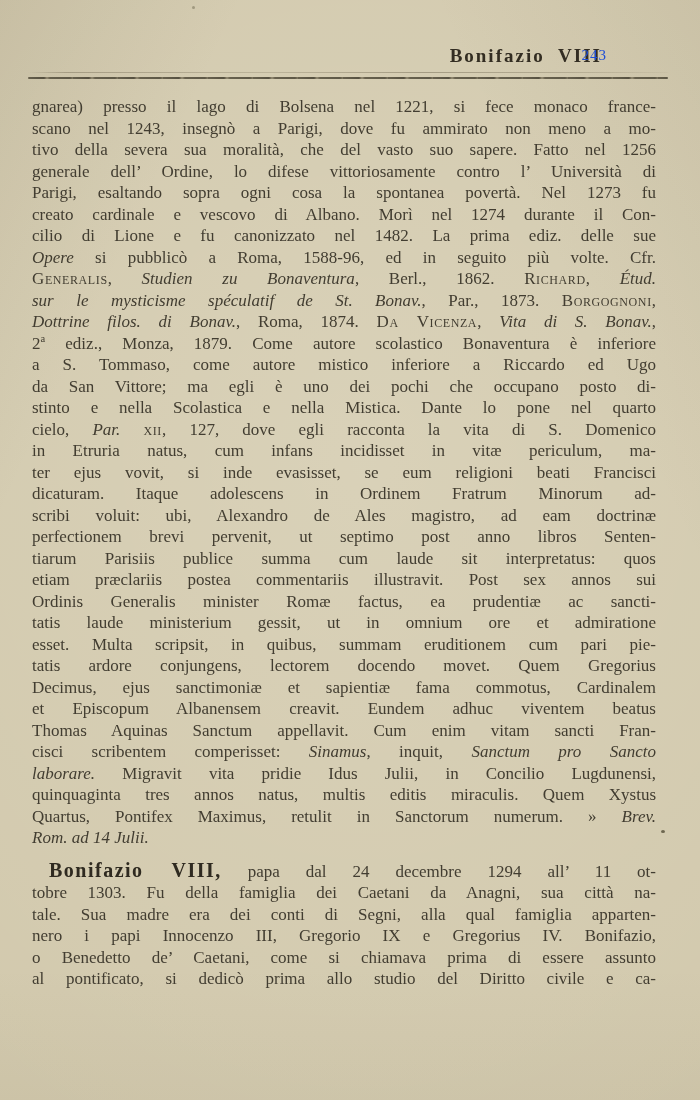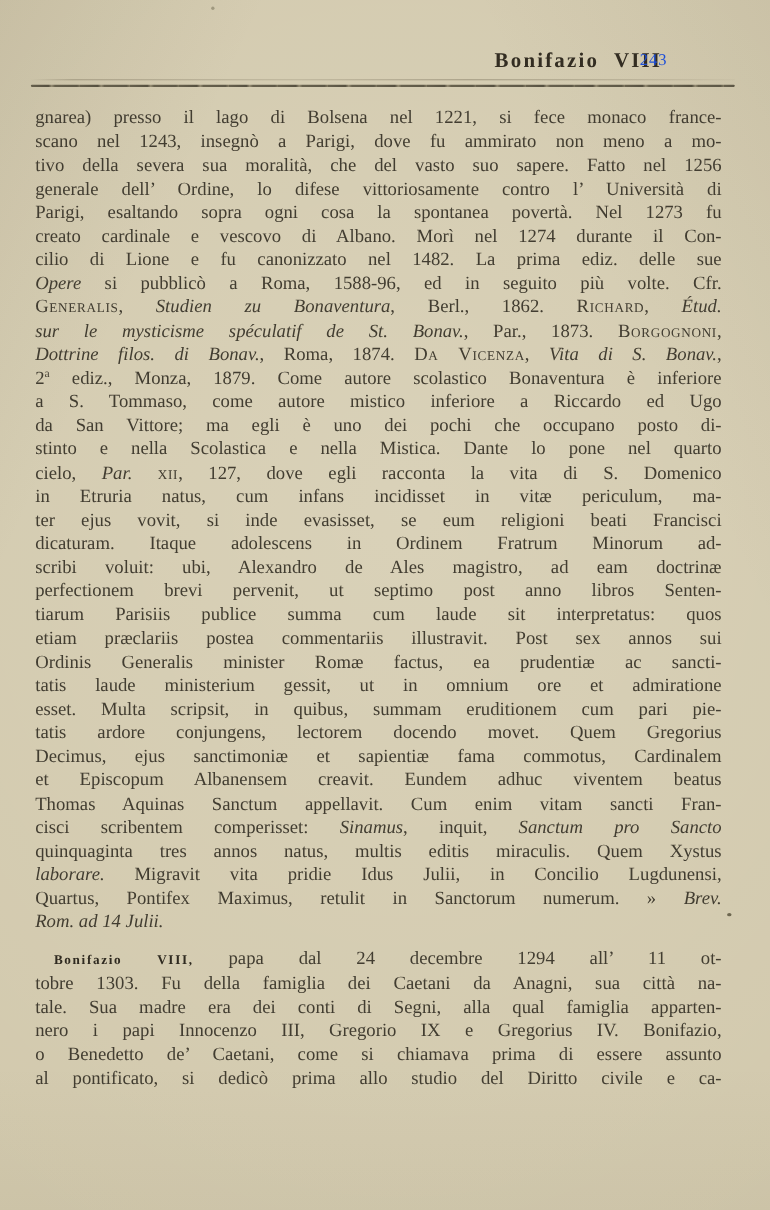--- a/index.html
+++ b/index.html
@@ -85,21 +85,21 @@
     text-align: justify;
     text-align-last: justify;
     white-space: normal;
   }
   .line.short { text-align-last: left; }
   .paragraph.indent .line.first { text-indent: 17px; }
 
   .seg-r  { }
   .seg-i  { font-style: italic; }
   .seg-sc { font-variant: small-caps; letter-spacing: 0.6px; }
-  .seg-b  { font-weight: bold; font-size: 12px; letter-spacing: 1.5px; color: #2f2a20; }
+  .seg-b  { font-weight: bold; font-size: 20px; letter-spacing: 1.5px; color: #2f2a20; }
   .seg-sup { vertical-align: super; font-size: 0.62em; line-height: 0; }
 
   .speck {
     position: absolute;
     border-radius: 50%;
     background: #6d6750;
   }
   .speck-1 { left: 661px; top: 830px; width: 4px; height: 3px; }
   .speck-2 { left: 192px; top: 6px;  width: 3px; height: 3px; opacity: 0.5; }
 </style>
@@ -141,22 +141,22 @@
       <div class="line"><span class="seg-r">tiarum Parisiis publice summa cum laude sit interpretatus: quos</span></div>
       <div class="line"><span class="seg-r">etiam præclariis postea commentariis illustravit. Post sex annos sui</span></div>
       <div class="line"><span class="seg-r">Ordinis Generalis minister Romæ factus, ea prudentiæ ac sancti-</span></div>
       <div class="line"><span class="seg-r">tatis laude ministerium gessit, ut in omnium ore et admiratione</span></div>
       <div class="line"><span class="seg-r">esset. Multa scripsit, in quibus, summam eruditionem cum pari pie-</span></div>
       <div class="line"><span class="seg-r">tatis ardore conjungens, lectorem docendo movet. Quem Gregorius</span></div>
       <div class="line"><span class="seg-r">Decimus, ejus sanctimoniæ et sapientiæ fama commotus, Cardinalem</span></div>
       <div class="line"><span class="seg-r">et Episcopum Albanensem creavit. Eundem adhuc viventem beatus</span></div>
       <div class="line"><span class="seg-r">Thomas Aquinas Sanctum appellavit. Cum enim vitam sancti Fran-</span></div>
       <div class="line"><span class="seg-r">cisci scribentem comperisset: </span><span class="seg-i">Sinamus</span><span class="seg-r">, inquit, </span><span class="seg-i">Sanctum pro Sancto</span></div>
+      <div class="line"><span class="seg-i">laborare.</span><span class="seg-r"> Migravit vita pridie Idus Julii, in Concilio Lugdunensi,</span></div>
       <div class="line"><span class="seg-r">quinquaginta tres annos natus, multis editis miraculis. Quem Xystus</span></div>
-      <div class="line"><span class="seg-i">laborare.</span><span class="seg-r"> Migravit vita pridie Idus Julii, in Concilio Lugdunensi,</span></div>
       <div class="line"><span class="seg-r">Quartus, Pontifex Maximus, retulit in Sanctorum numerum. » </span><span class="seg-i">Brev.</span></div>
       <div class="line short"><span class="seg-i">Rom. ad 14 Julii.</span></div>
     </div>
     <div class="paragraph indent">
       <div class="line first"><span class="seg-b">Bonifazio VIII,</span><span class="seg-r"> papa dal 24 decembre 1294 all’ 11 ot-</span></div>
       <div class="line"><span class="seg-r">tobre 1303. Fu della famiglia dei Caetani da Anagni, sua città na-</span></div>
       <div class="line"><span class="seg-r">tale. Sua madre era dei conti di Segni, alla qual famiglia apparten-</span></div>
       <div class="line"><span class="seg-r">nero i papi Innocenzo III, Gregorio IX e Gregorius IV. Bonifazio,</span></div>
       <div class="line"><span class="seg-r">o Benedetto de’ Caetani, come si chiamava prima di essere assunto</span></div>
       <div class="line"><span class="seg-r">al pontificato, si dedicò prima allo studio del Diritto civile e ca-</span></div>

